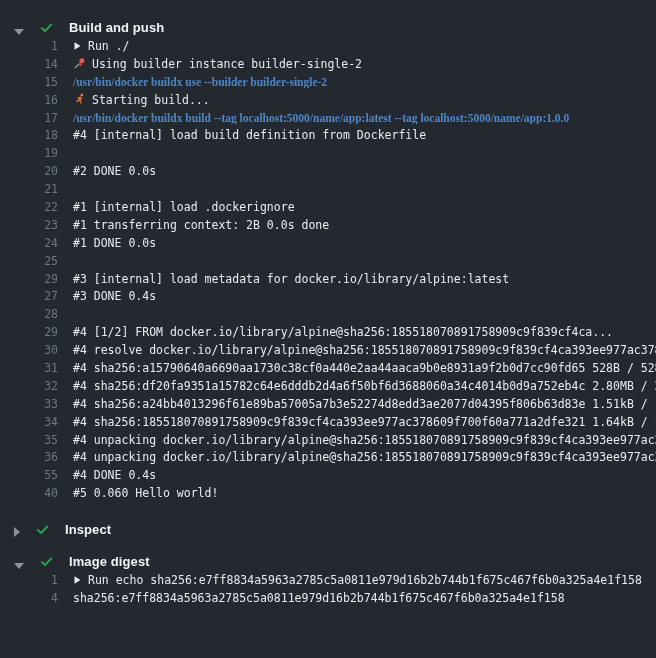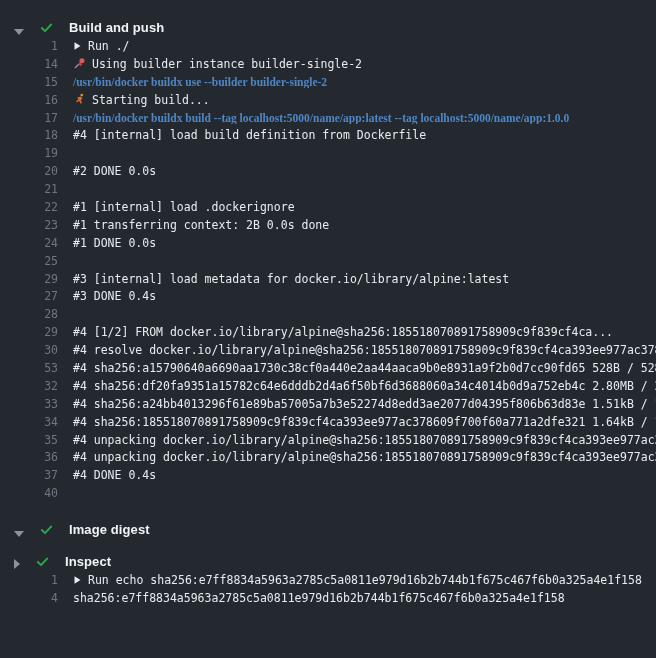--- a/index.html
+++ b/index.html
@@ -76,46 +76,46 @@
       <div class="log-line"><span class="ln">21</span><span class="lt"><span class="lt-text"></span></span></div>
       <div class="log-line"><span class="ln">22</span><span class="lt"><span class="lt-text">#1 [internal] load .dockerignore</span></span></div>
       <div class="log-line"><span class="ln">23</span><span class="lt"><span class="lt-text">#1 transferring context: 2B 0.0s done</span></span></div>
       <div class="log-line"><span class="ln">24</span><span class="lt"><span class="lt-text">#1 DONE 0.0s</span></span></div>
       <div class="log-line"><span class="ln">25</span><span class="lt"><span class="lt-text"></span></span></div>
       <div class="log-line"><span class="ln">29</span><span class="lt"><span class="lt-text">#3 [internal] load metadata for docker.io/library/alpine:latest</span></span></div>
       <div class="log-line"><span class="ln">27</span><span class="lt"><span class="lt-text">#3 DONE 0.4s</span></span></div>
       <div class="log-line"><span class="ln">28</span><span class="lt"><span class="lt-text"></span></span></div>
       <div class="log-line"><span class="ln">29</span><span class="lt"><span class="lt-text">#4 [1/2] FROM docker.io/library/alpine@sha256:185518070891758909c9f839cf4ca...</span></span></div>
       <div class="log-line"><span class="ln">30</span><span class="lt"><span class="lt-text">#4 resolve docker.io/library/alpine@sha256:185518070891758909c9f839cf4ca393ee977ac378609f700f60a771a2dfe321</span></span></div>
-      <div class="log-line"><span class="ln">53</span><span class="lt"><span class="lt-text">#4 sha256:a15790640a6690aa1730c38cf0a440e2aa44aaca9b0e8931a9f2b0d7cc90fd65 528B / 528B 0.1s done</span></span></div>
+      <div class="log-line"><span class="ln">31</span><span class="lt"><span class="lt-text">#4 sha256:a15790640a6690aa1730c38cf0a440e2aa44aaca9b0e8931a9f2b0d7cc90fd65 528B / 528B 0.1s done</span></span></div>
       <div class="log-line"><span class="ln">32</span><span class="lt"><span class="lt-text">#4 sha256:df20fa9351a15782c64e6dddb2d4a6f50bf6d3688060a34c4014b0d9a752eb4c 2.80MB / 2.80MB 0.2s done</span></span></div>
       <div class="log-line"><span class="ln">33</span><span class="lt"><span class="lt-text">#4 sha256:a24bb4013296f61e89ba57005a7b3e52274d8edd3ae2077d04395f806b63d83e 1.51kB / 1.51kB 0.1s done</span></span></div>
       <div class="log-line"><span class="ln">34</span><span class="lt"><span class="lt-text">#4 sha256:185518070891758909c9f839cf4ca393ee977ac378609f700f60a771a2dfe321 1.64kB / 1.64kB 0.1s done</span></span></div>
       <div class="log-line"><span class="ln">35</span><span class="lt"><span class="lt-text">#4 unpacking docker.io/library/alpine@sha256:185518070891758909c9f839cf4ca393ee977ac378609f700f60a771a2dfe321 0.1s done</span></span></div>
       <div class="log-line"><span class="ln">36</span><span class="lt"><span class="lt-text">#4 unpacking docker.io/library/alpine@sha256:185518070891758909c9f839cf4ca393ee977ac378609f700f60a771a2dfe321 done</span></span></div>
-      <div class="log-line"><span class="ln">37</span><span class="lt"><span class="lt-text">#4 DONE 0.4s</span></span></div>
-      <div class="log-line"><span class="ln">40</span></div>
+      <div class="log-line"><span class="ln">55</span><span class="lt"><span class="lt-text">#4 DONE 0.4s</span></span></div>
+      <div class="log-line"><span class="ln">40</span><span class="lt"><span class="lt-text">#5 0.060 Hello world!</span></span></div>
+    </div>
+    <div class="section-header">
+      <span class="chev right"></span>
+      <span class="check">
+        <svg viewBox="0 0 16 16" width="15" height="15">
+          <path d="M3 8.5l3.4 3.4L13 4.8" stroke="#2da44e" stroke-width="2" fill="none" stroke-linecap="round" stroke-linejoin="round"></path>
+        </svg>
+      </span>
+      <span class="title">Inspect</span>
     </div>
     <div class="section-header">
       <span class="chev down"></span>
       <span class="check">
         <svg viewBox="0 0 16 16" width="15" height="15">
           <path d="M3 8.5l3.4 3.4L13 4.8" stroke="#2da44e" stroke-width="2" fill="none" stroke-linecap="round" stroke-linejoin="round"></path>
         </svg>
       </span>
       <span class="title">Image digest</span>
     </div>
-    <div class="section-header">
-      <span class="chev right"></span>
-      <span class="check">
-        <svg viewBox="0 0 16 16" width="15" height="15">
-          <path d="M3 8.5l3.4 3.4L13 4.8" stroke="#2da44e" stroke-width="2" fill="none" stroke-linecap="round" stroke-linejoin="round"></path>
-        </svg>
-      </span>
-      <span class="title">Inspect</span>
-    </div>
     <div class="log-block">
       <div class="log-line"><span class="ln">1</span><span class="lt"><span class="licon"><svg viewBox="0 0 12 12" width="9" height="10">
               <path d="M2 1l8 5-8 5z" fill="#e8ecf2"></path>
             </svg></span><span class="lt-text">Run echo sha256:e7ff8834a5963a2785c5a0811e979d16b2b744b1f675c467f6b0a325a4e1f158</span></span></div>
       <div class="log-line"><span class="ln">4</span><span class="lt"><span class="lt-text">sha256:e7ff8834a5963a2785c5a0811e979d16b2b744b1f675c467f6b0a325a4e1f158</span></span></div>
     </div>
   </div>
 
 </body></html>

